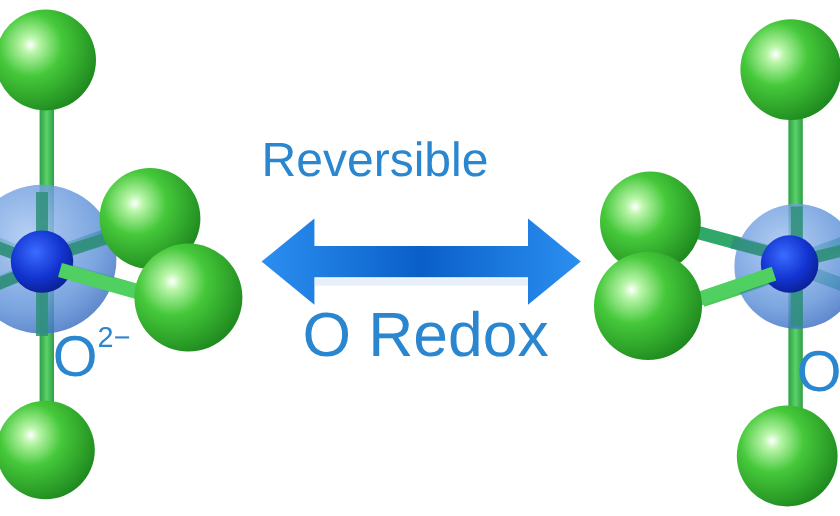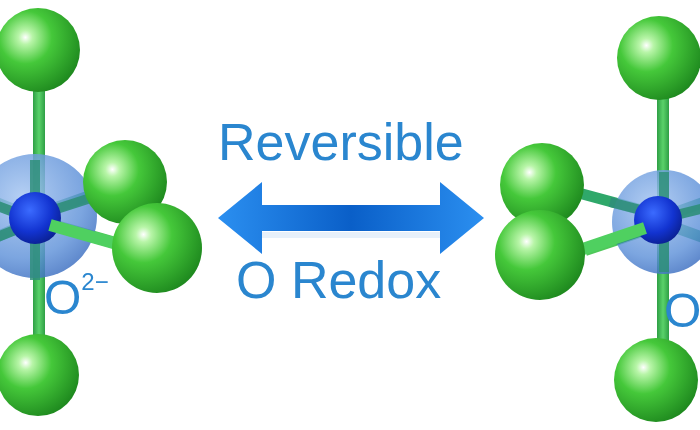--- a/index.html
+++ b/index.html
@@ -1,20 +1,20 @@
 <!DOCTYPE html>
 <html><head>
 <meta charset="utf-8">
 <style>
   html, body { margin: 0; padding: 0; background: #ffffff; }
   body { width: 700px; height: 430px; overflow: hidden; position: relative; font-family: "Liberation Sans", sans-serif; }
   #scene { position: absolute; left: 0; top: 0; width: 700px; height: 430px; }
   .label { position: absolute; color: #2a86cf; font-family: "Liberation Sans", sans-serif; font-weight: normal; white-space: nowrap; }
-  .title-top { left: 218px; top: 112px; font-size: 52px; letter-spacing: 0px; }
-  .title-bottom { left: 236px; top: 250px; font-size: 52px; }
+  .title-top { left: 218px; top: 112px; font-size: 40px; letter-spacing: 0px; }
+  .title-bottom { left: 252px; top: 250px; font-size: 52px; }
   .ion-left { left: 44px; top: 270px; font-size: 48px; }
   .ion-left sup, .ion-right sup { font-size: 24px; vertical-align: top; position: relative; top: -2px; }
   .ion-right { left: 664px; top: 283px; font-size: 48px; }
 </style>
 </head>
 <body>
 
 <svg id="scene" width="700" height="430" viewBox="0 0 700 430" xmlns="http://www.w3.org/2000/svg">
   <defs>
     <radialGradient id="gGreen" cx="0.35" cy="0.35" r="0.7">

